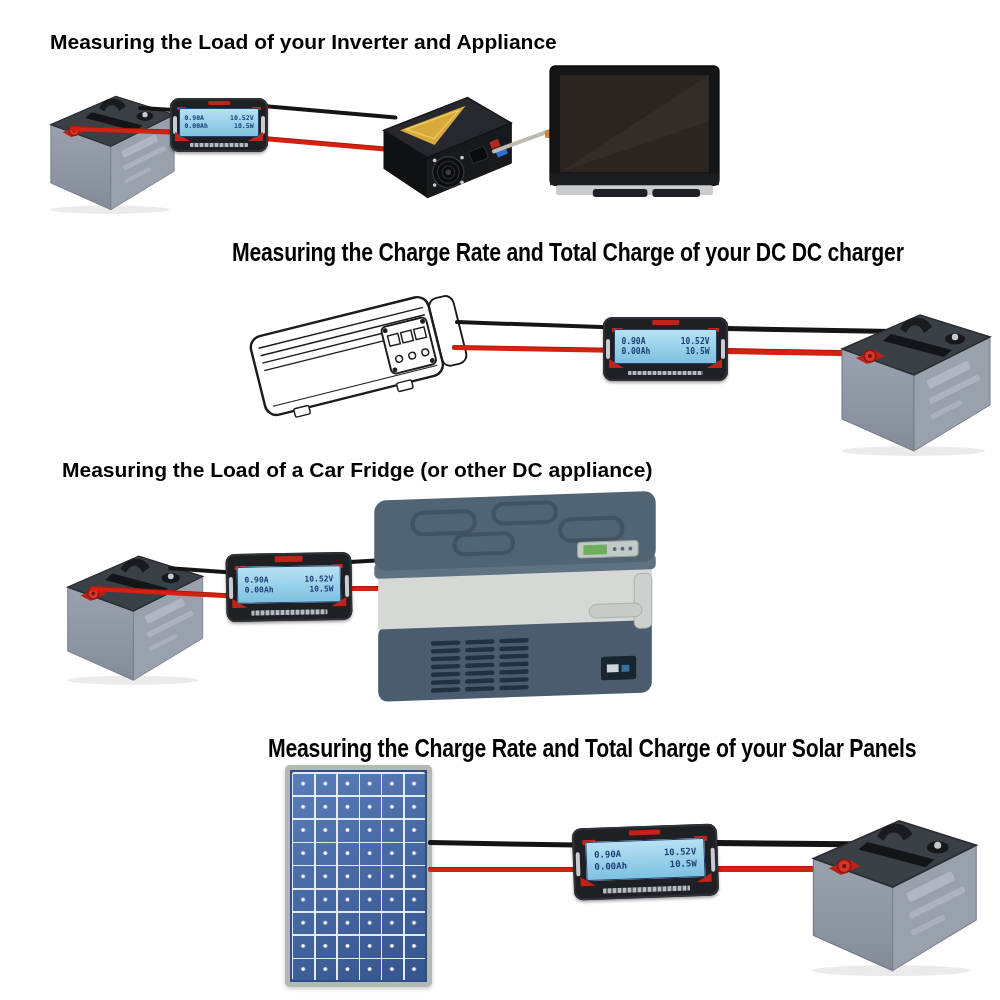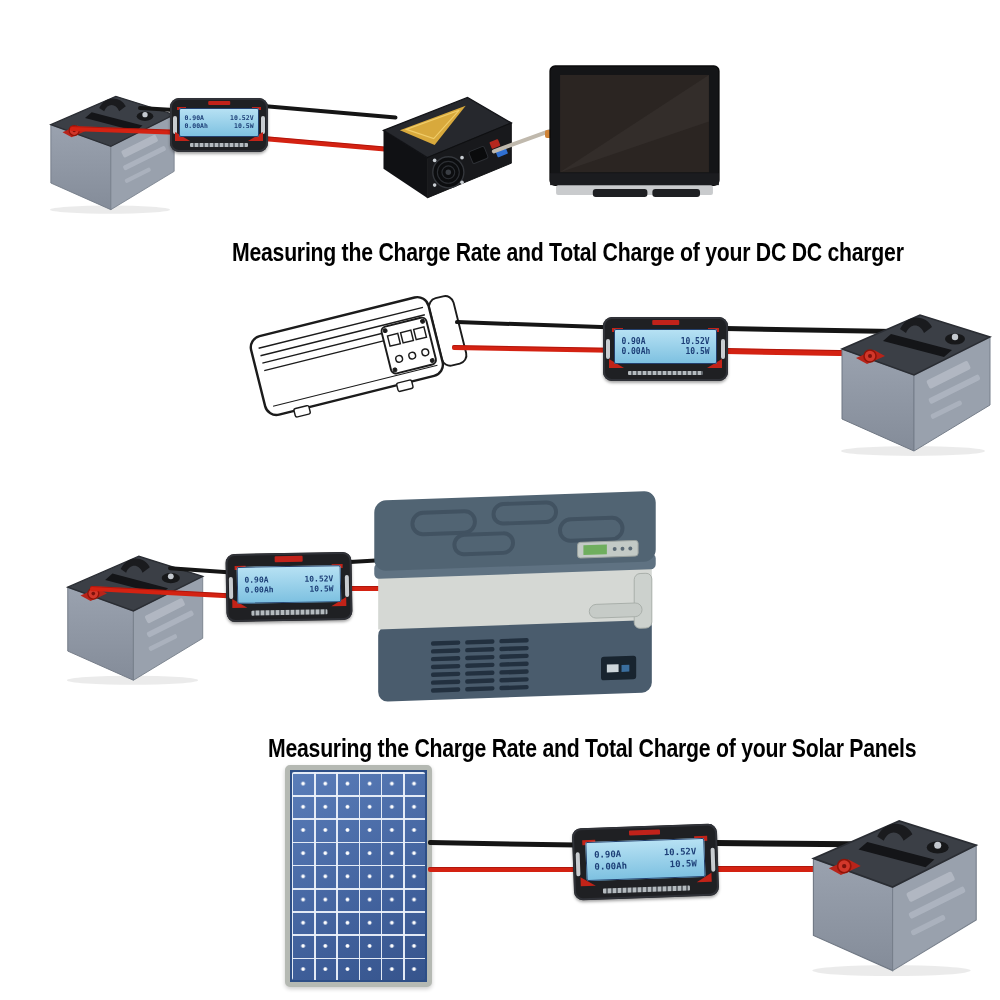--- a/index.html
+++ b/index.html
@@ -74,20 +74,21 @@
         <path d="M72,24 C80,8 98,10 104,22 L96,28 C92,18 82,18 78,28 Z" fill="#1a1b1e"></path>
         <ellipse cx="127" cy="34" rx="10" ry="5.5" fill="#17181a"></ellipse>
         <circle cx="127" cy="32" r="3.2" fill="#c4c9cf"></circle>
         <polygon points="28,53 46,45 57,51 39,59" fill="#b8241a"></polygon>
         <circle cx="42" cy="51" r="6" fill="#d2372a" stroke="#901408" stroke-width="1.5"></circle>
         <circle cx="42" cy="51" r="2" fill="#7d120c"></circle>
       </g>
     </defs>
   </svg>
 
+  <div class="title" style="left:50px;top:30px">Measuring the Load of your Inverter and Appliance</div>
 
   <svg viewBox="0 0 170 150" width="150" height="125" style="left:35px;top:88px">
     <use href="#battery-sym"></use>
   </svg>
 
   <div class="wire neg" style="left:138px;top:106px;width:38px;transform:rotate(3deg)"></div>
   <div class="wire pos" style="left:70px;top:126px;width:108px;transform:rotate(2deg)"></div>
   <div class="wire neg" style="left:264px;top:104px;width:134px;transform:rotate(5deg)"></div>
   <div class="wire pos" style="left:264px;top:136px;width:132px;transform:rotate(5deg)"></div>
 
@@ -196,20 +197,21 @@
           <span>10.5W</span>
         </div>
     </div>
     <div class="strip"></div>
   </div>
 
   <svg viewBox="0 0 170 150" width="170" height="160" style="left:828px;top:300px">
     <use href="#battery-sym"></use>
   </svg>
 
+  <div class="title" style="left:62px;top:458px">Measuring the Load of a Car Fridge (or other DC appliance)</div>
 
   <svg viewBox="0 0 170 150" width="155" height="155" style="left:55px;top:538px">
     <use href="#battery-sym"></use>
   </svg>
 
   <div class="wire neg" style="left:168px;top:566px;width:62px;transform:rotate(4deg)"></div>
   <div class="wire pos" style="left:90px;top:586px;width:140px;transform:rotate(3deg)"></div>
   <div class="wire neg" style="left:348px;top:560px;width:34px;transform:rotate(-3deg)"></div>
   <div class="wire pos" style="left:348px;top:586px;width:34px"></div>
 

